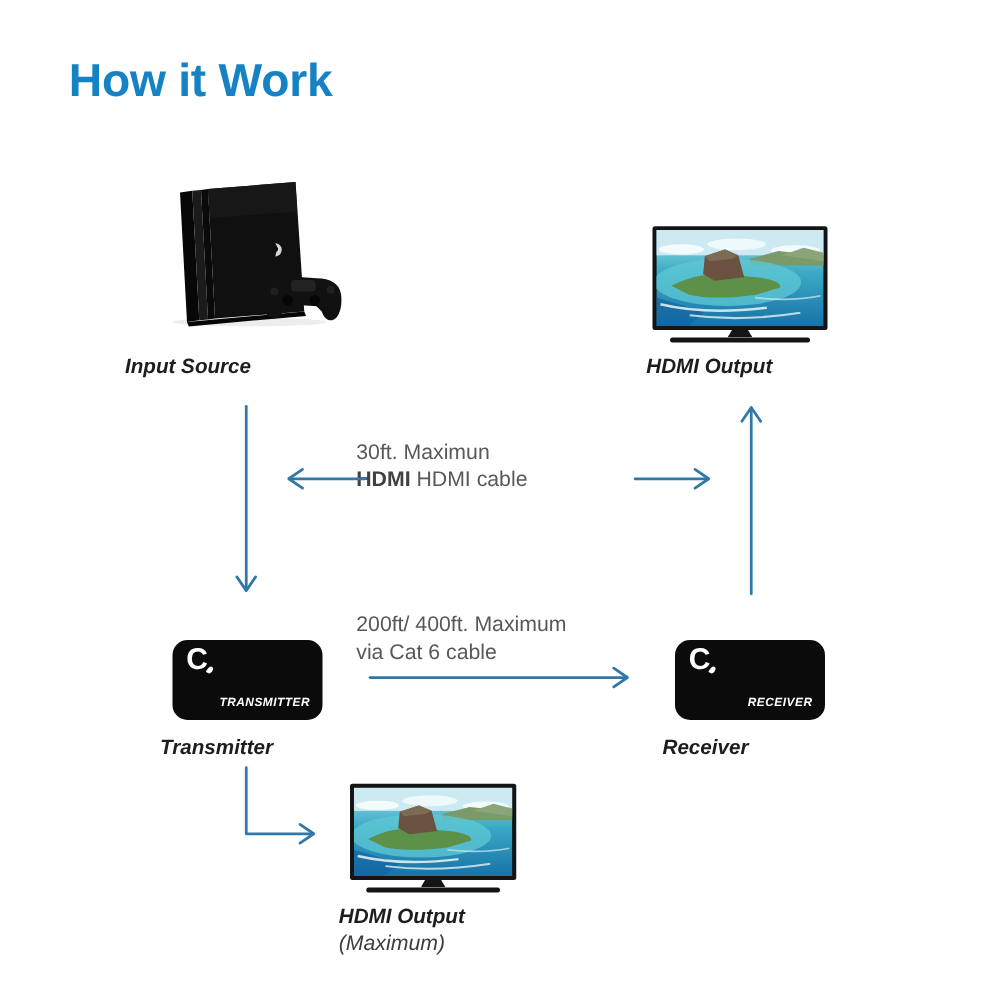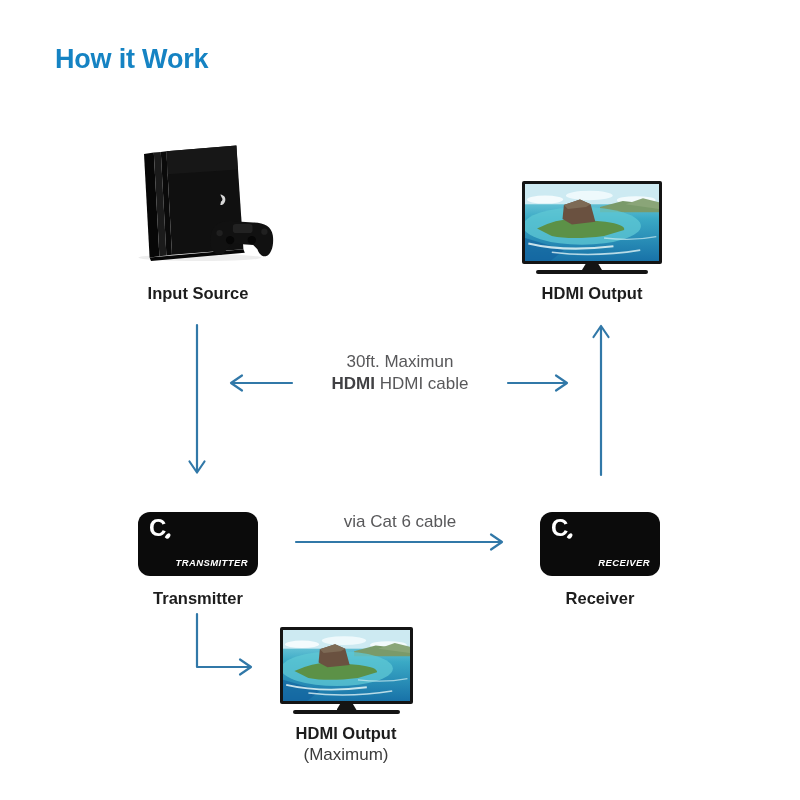--- a/index.html
+++ b/index.html
@@ -2,32 +2,32 @@
 <html><head>
 <meta charset="utf-8">
 <style>
   html,body{margin:0;padding:0;background:#ffffff;}
   .canvas{
     position:relative;width:800px;height:800px;background:#ffffff;overflow:hidden;
     font-family:"Liberation Sans","DejaVu Sans",sans-serif;
   }
   .title{
     position:absolute;left:55px;top:44px;margin:0;
-    font-size:27px;font-weight:bold;letter-spacing:-0.2px;color:#1583c3;
+    font-size:37px;font-weight:bold;letter-spacing:-0.2px;color:#1583c3;
   }
   
   .node-label{
-    position:absolute;text-align:center;font-weight:bold;font-size:16.5px;color:#1d1d1d;
+    position:absolute;text-align:left;font-weight:bold;font-size:16.5px;color:#1d1d1d;font-style:italic;
   }
   .node-sublabel{
     display:block;font-weight:normal;font-size:17px;color:#3c3c3c;margin-top:2px;
   }
   
   .note{
-    position:absolute;text-align:center;font-size:17px;line-height:22px;color:#58585a;
+    position:absolute;font-size:17px;line-height:22px;color:#58585a;
   }
   .note .bold-dark{font-weight:bold;color:#414144;}
   
   .tv{position:absolute;}
   .tv-frame{background:#141414;padding:3px;border-radius:2px;}
   .tv-screen{display:block;width:100%;}
   .tv-neck{margin:0 auto;width:20px;height:6px;background:#141414;
     clip-path:polygon(18% 0,82% 0,100% 100%,0 100%);}
   .tv-base{margin:0 auto;width:80%;height:3.5px;background:#141414;border-radius:2px;}
   
@@ -116,21 +116,21 @@
     <div class="tv-base"></div>
   </div>
   <div class="node-label" style="left:517px;top:284px;width:150px">HDMI Output</div>
 
   <div class="note" style="left:285px;top:351px;width:230px">
     <span>30ft. Maximun</span><br>
     <span class="bold-dark">HDMI</span><span> HDMI cable</span>
   </div>
 
   <div class="note" style="left:285px;top:489px;width:230px">
-    <br>
+    <span>200ft/ 400ft. Maximum</span><br>
     <span>via Cat 6 cable</span>
   </div>
 
   <div class="device-box" style="left: 138px; top: 512px; background: rgb(11, 11, 11);">
     <span class="device-logo">C</span>
     <span class="device-text">TRANSMITTER</span>
   </div>
   <div class="node-label" style="left:128px;top:589px;width:140px">Transmitter</div>
 
   <div class="device-box" style="left: 540px; top: 512px; background: rgb(11, 11, 11);">

